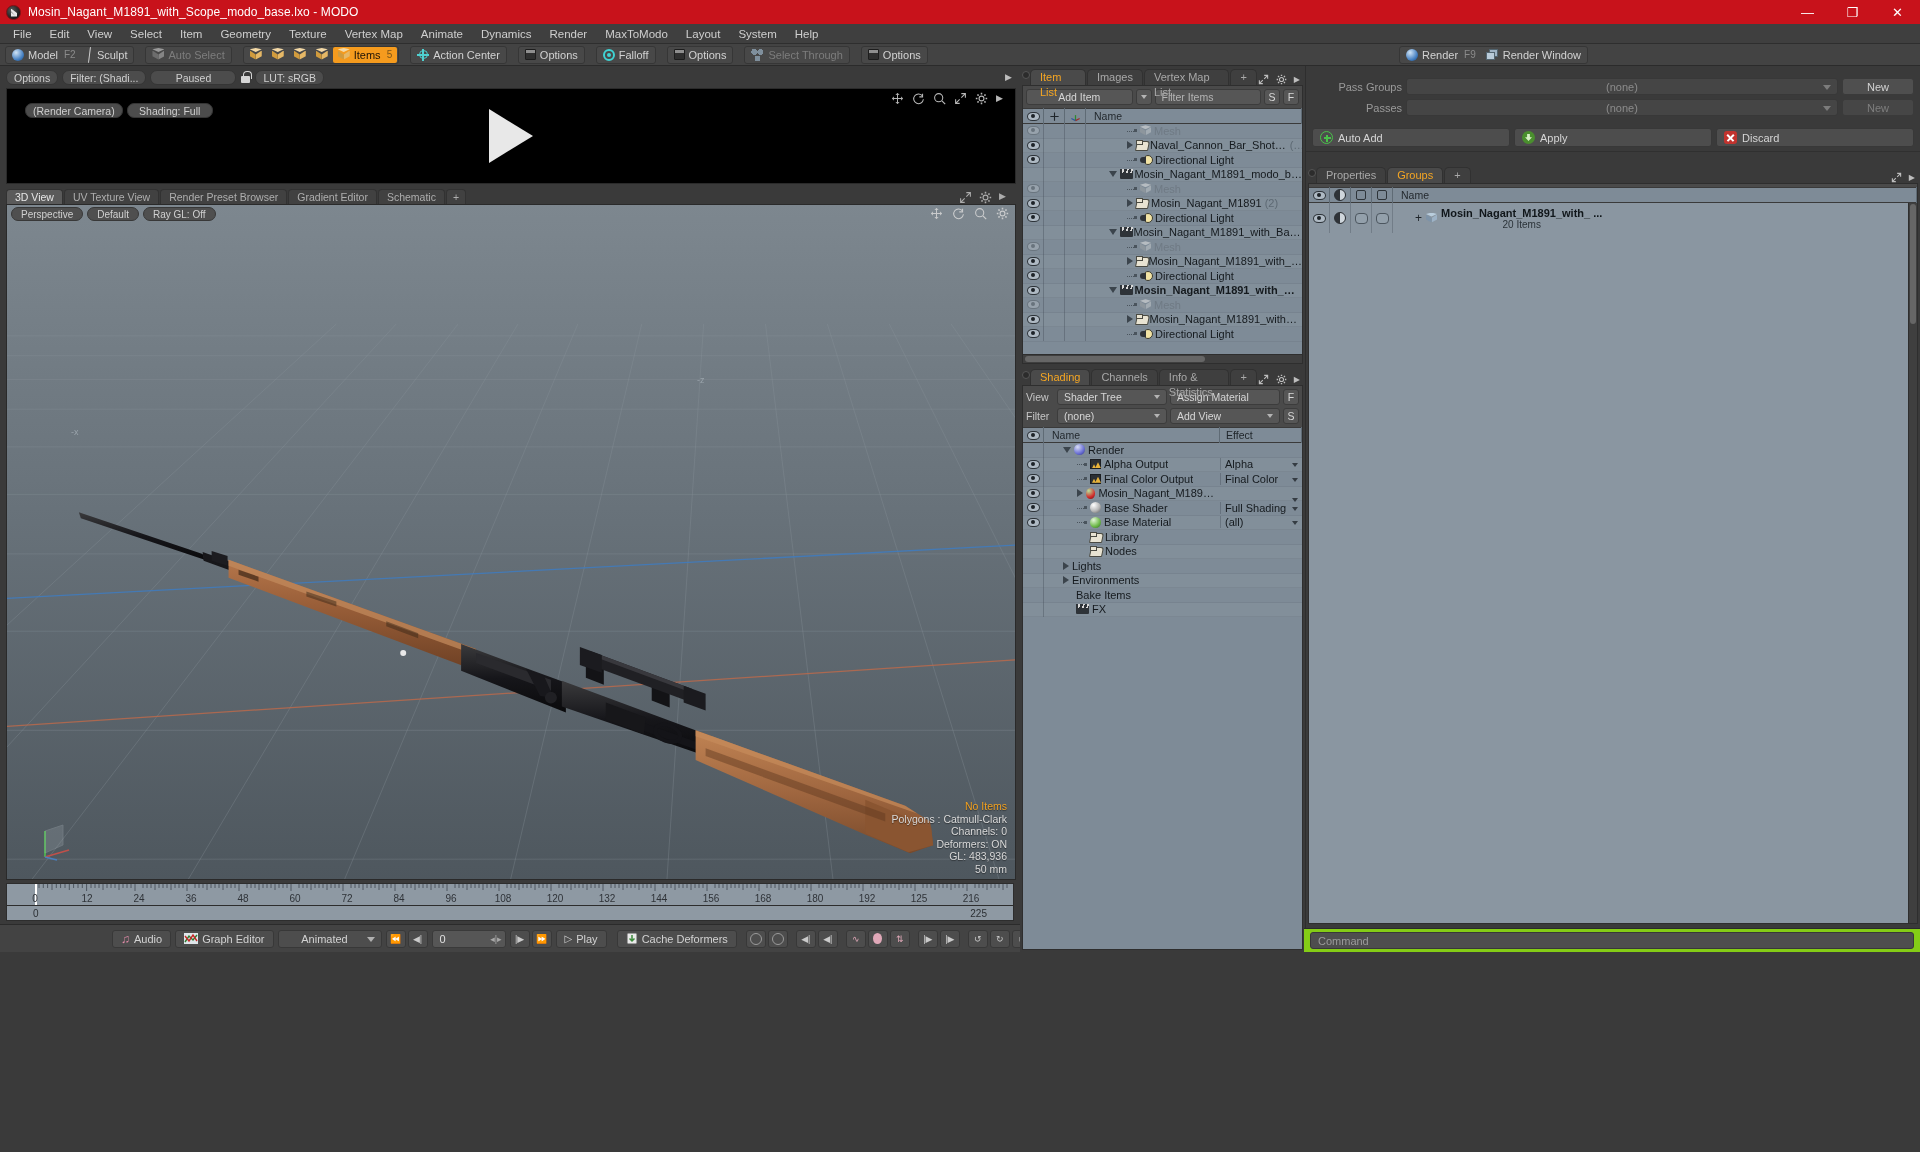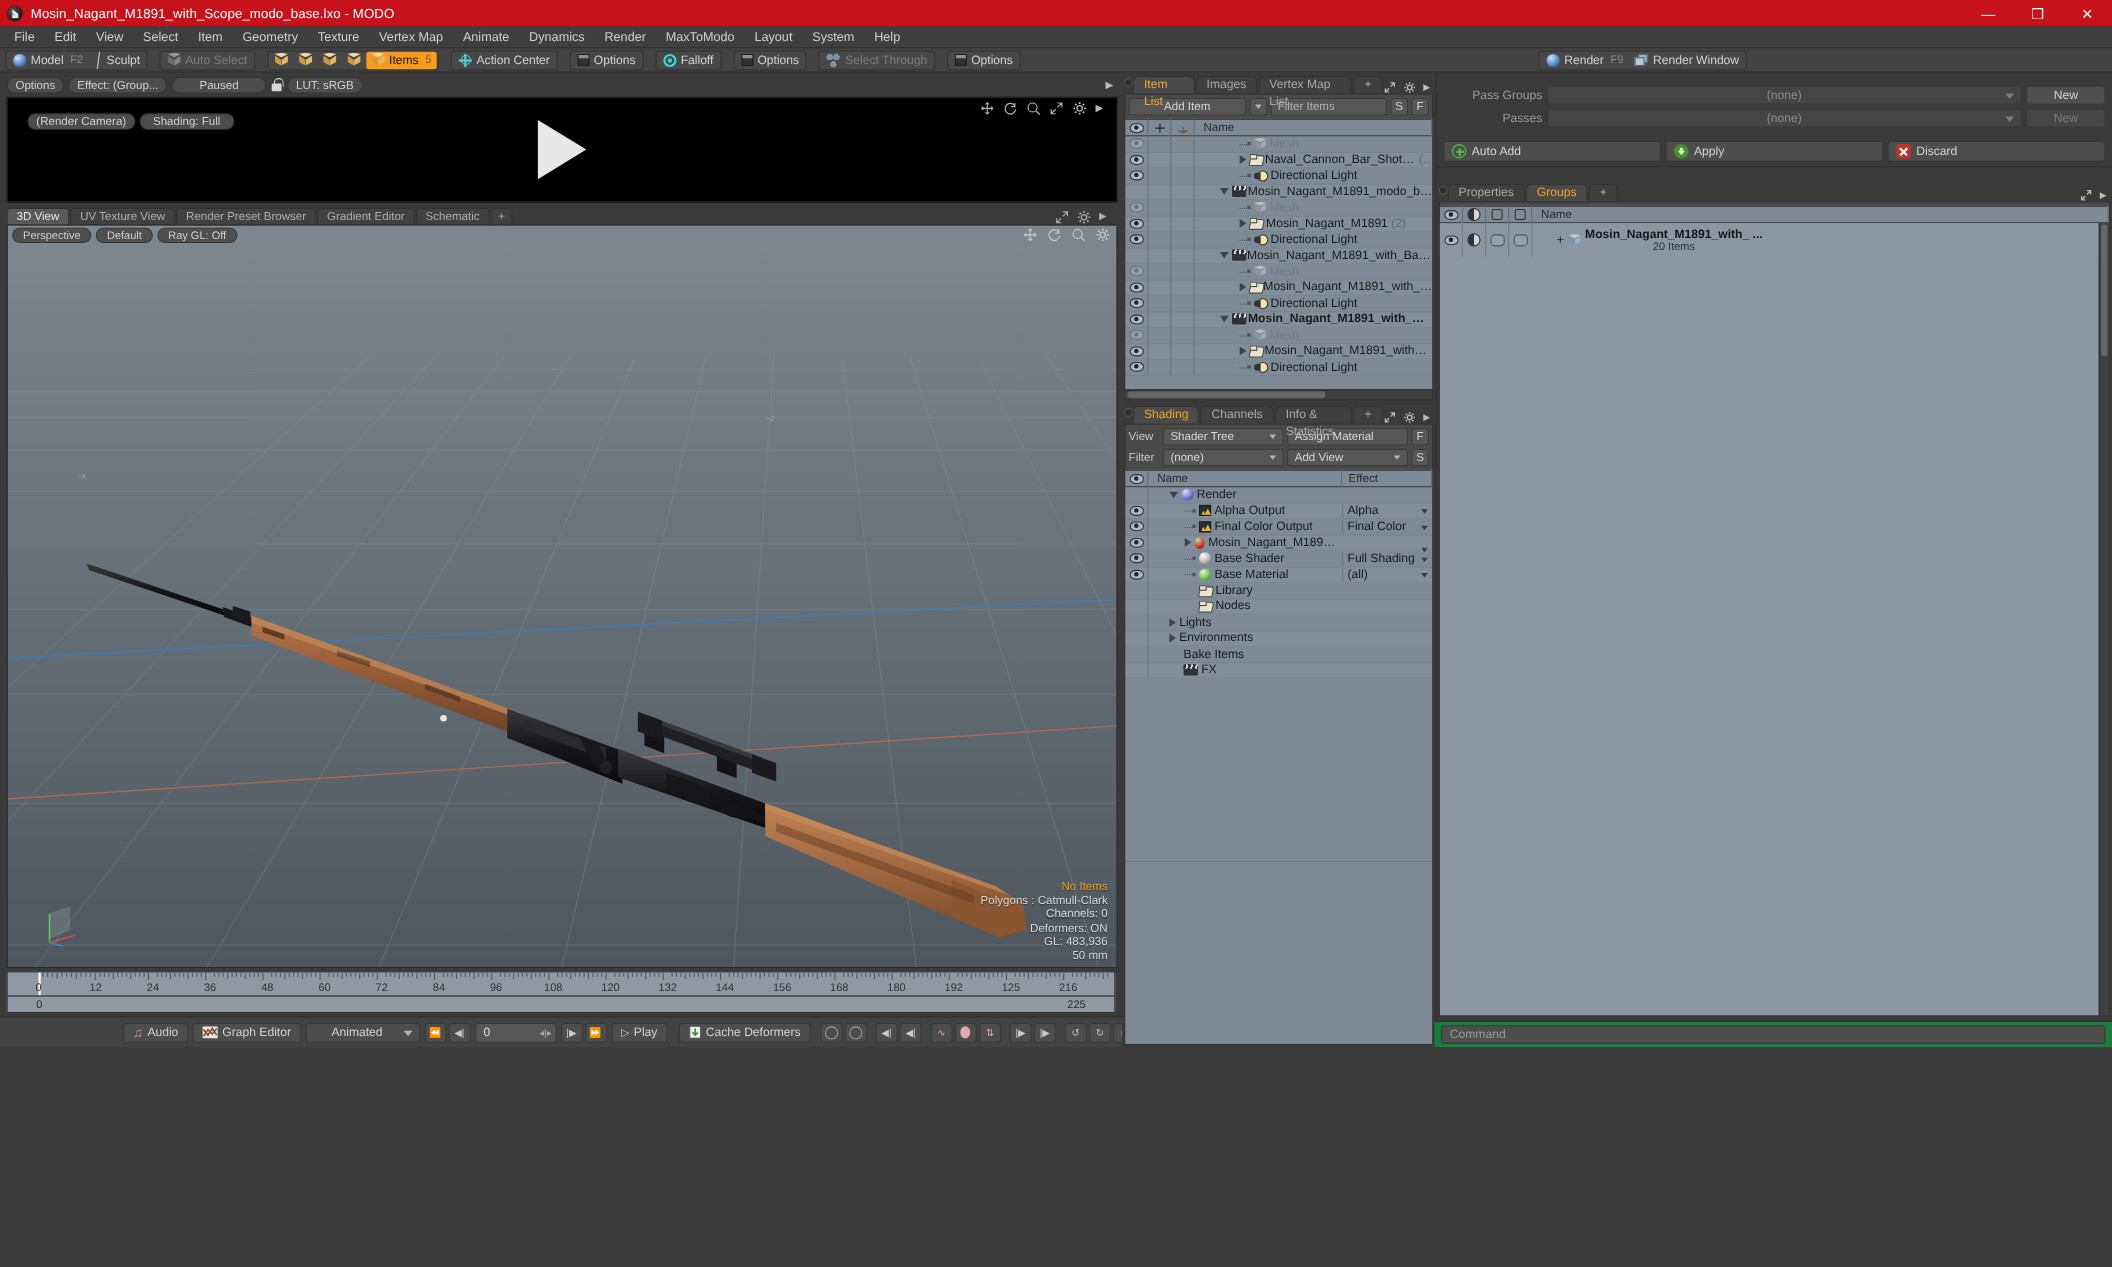--- a/index.html
+++ b/index.html
@@ -331,21 +331,21 @@
   }
   .grp-head { display:flex; height:16px; background:#7e8b97; font-size:10.5px; color:#20262b; align-items:center; margin-top:3px; border-top:1px solid #3a3a3a;border-bottom:1px solid #3a3a3a;}
   .grp-row { display:flex; height:30px; align-items:center; background:#8a96a1; }
   .grp-row .cell{ flex:0 0 auto; height:30px; display:flex;align-items:center;justify-content:center;border-right:1px solid rgba(60,70,80,.3);}
   .halfball{width:12px;height:12px;border-radius:50%;background:linear-gradient(90deg,#2f3338 50%, #cfd6dc 50%); border:1px solid #2a2e33;}
   .wirecube{width:12px;height:12px;position:relative;}
   .wirecube::before{content:"";position:absolute;inset:1px;border:1.2px solid #2e3439;border-radius:2px;}
   .rounded-chk{width:13px;height:11px;border:1.2px solid #4c565f;border-radius:4px;background:#93a0ab;}
 
   .command-bar {
-    position:absolute; left:1304px; right:0; bottom:0; height: 24px; background:#15803d;
+    position:absolute; left:1304px; right:0; bottom:0; height: 24px; background:#84cc16;
     border-top:1px solid #2b2b2b; display:flex; align-items:center; padding: 0 6px;
   }
   .command-input {
     flex:1 1 auto; height:17px; background:#4e4e4e; border:1px solid #383838; border-radius:3px;
     display:flex; align-items:center; padding-left:7px; font-size:11px; color:#9b9b9b;
   }
 </style>
 </head>
 <body>
 
@@ -505,21 +505,21 @@
     </div>
   </div>
 
   <div class="body">
 
     <div class="left-col">
 
       <div class="preview-wrap">
         <div class="preview-bar">
           <div class="pbtn">Options</div>
-          <div class="pbtn">Effect: (Group...</div>
+          <div class="pbtn">Filter: (Shadi...</div>
           <div class="pbtn wide">Paused</div>
           <span class="lock-ico"></span>
           <div class="pbtn">LUT: sRGB</div>
           <span class="preview-arrow">▶</span>
         </div>
         <div class="preview-area">
           <div class="preview-sub" style="left:18px;top:14px;">
             <div class="pbtn wide">(Render Camera)</div>
             <div class="pbtn wide">Shading: Full</div>
           </div>

